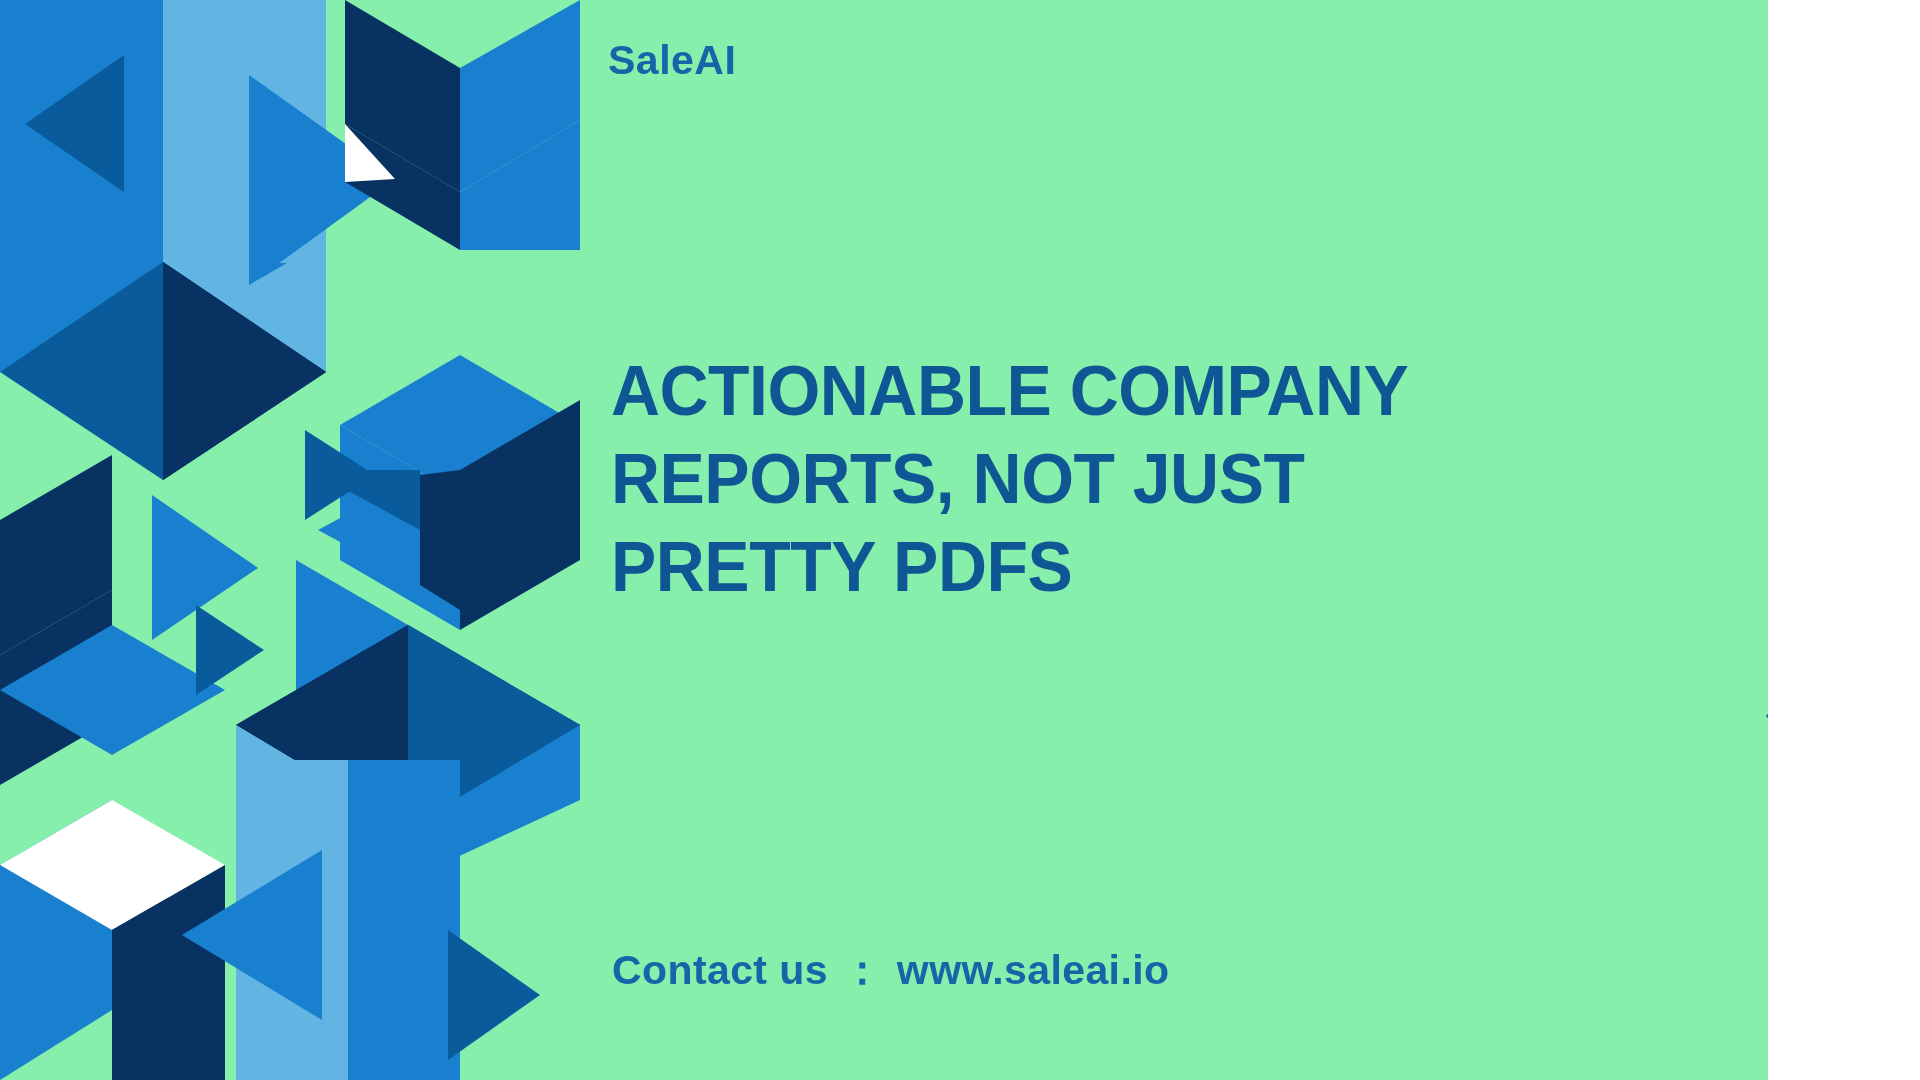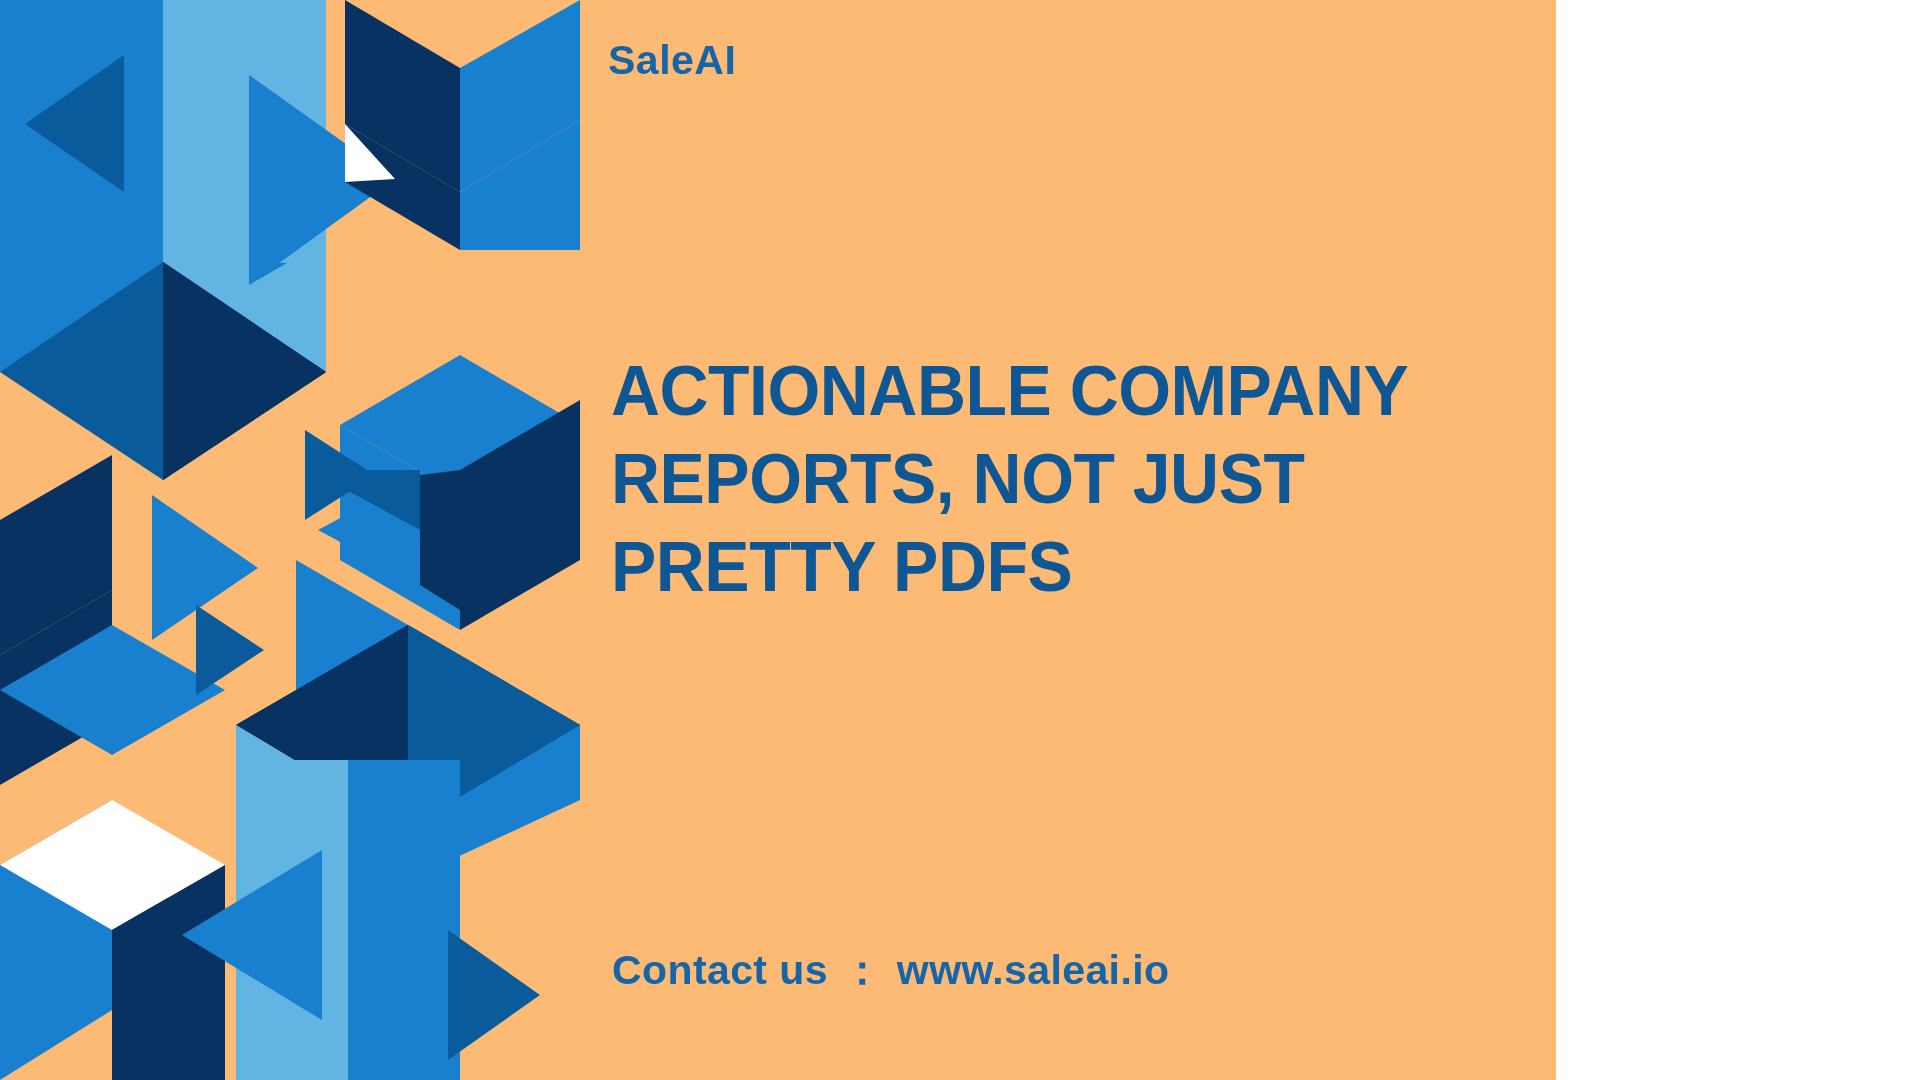--- a/index.html
+++ b/index.html
@@ -5,25 +5,24 @@
   html, body {
     margin: 0;
     padding: 0;
     background: #ffffff;
   }
   body {
     font-family: "Liberation Sans", sans-serif;
   }
   #poster {
     position: relative;
-    width: 1524px;
+    width: 1768px;
     height: 1080px;
-    background: #fdba74;
+    background: #86efac;
     overflow: hidden;
-    padding-left: 32px;
   }
 
   
   #geo-art {
     position: absolute;
     left: 0;
     top: 0;
     width: 580px;
     height: 1080px;
   }

